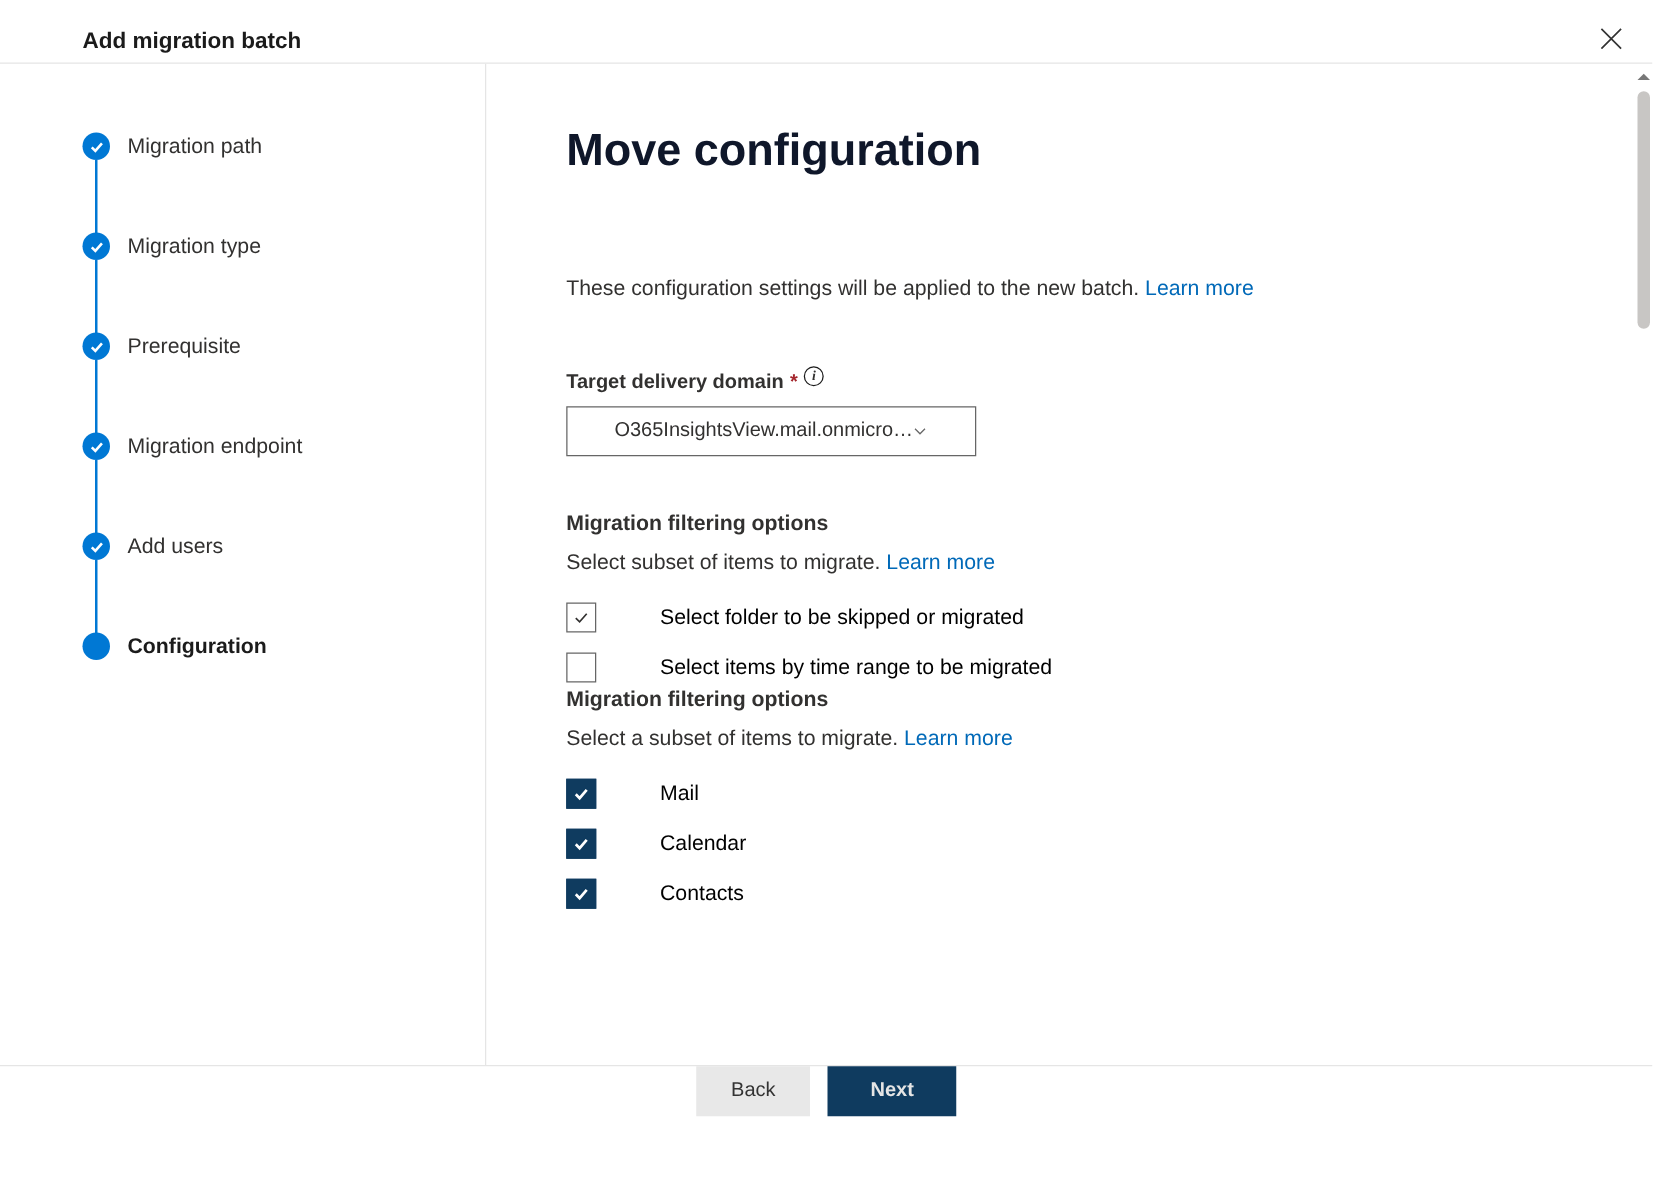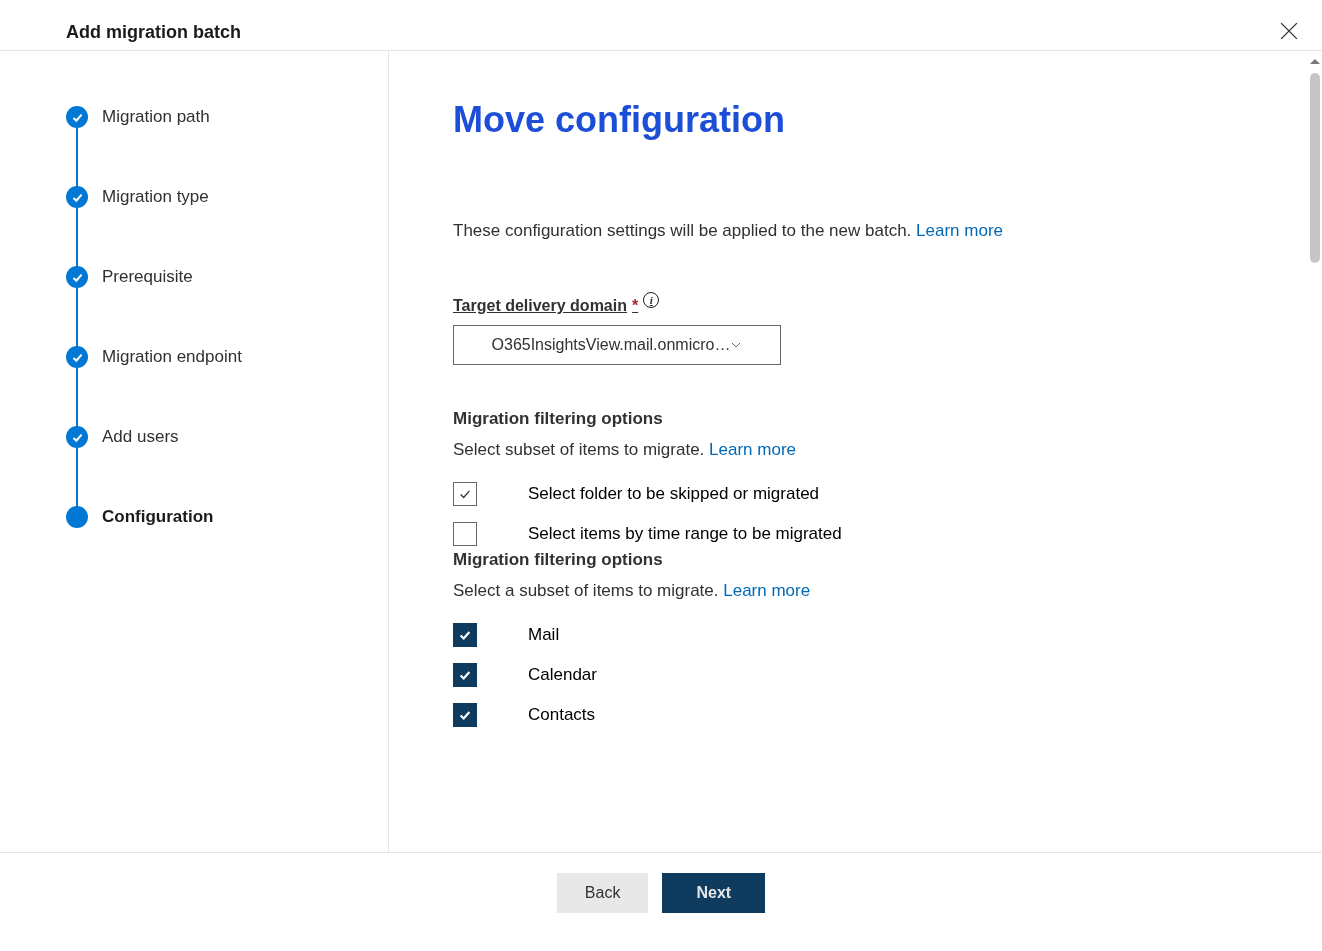--- a/index.html
+++ b/index.html
@@ -59,24 +59,24 @@
       padding: 48px 64px 40px 64px;
       overflow-y: auto;
       position: relative;
     }
     .scrollbar-track {
       position: absolute; right: 0; top: 2px; width: 14px; height: calc(100% - 4px);
     }
     .scrollbar-arrow { position: absolute; right: 2px; width: 0; height: 0; border-left: 5px solid transparent; border-right: 5px solid transparent; }
     .scrollbar-arrow.up { top: 6px; border-bottom: 5px solid #777; }
     .scrollbar-thumb { position: absolute; right: 2px; top: 20px; width: 10px; height: 190px; background: #c8c6c4; border-radius: 5px; }
-    .page-title { font-size: 36px; font-weight: 700; color: #1d4ed8; margin-bottom: 80px; }
+    .page-title { font-size: 36px; font-weight: 700; color: #0f172a; margin-bottom: 80px; }
     .intro-line { font-size: 17px; color: #323130; margin-bottom: 56px; }
     .link { color: #0069b8; text-decoration: none; cursor: pointer; }
-    .field-label { font-size: 16px; font-weight: 700; color: #323130; display: flex; align-items: center; margin-bottom: 10px; text-decoration: underline; }
+    .field-label { font-size: 16px; font-weight: 700; color: #323130; display: flex; align-items: flex-end; margin-bottom: 10px; }
     .asterisk { color: #a4262c; margin-left: 5px; margin-right: 3px; }
     .info-icon { width: 16px; height: 16px; border: 1px solid #1b1b1b; border-radius: 50%; display: inline-flex; align-items: center; justify-content: center; font-size: 11px; font-style: italic; font-family: serif; margin-left: 2px; position: relative; top: -6px; }
     .dropdown {
       width: 328px; height: 40px; border: 1px solid #666; background: #fff;
       display: flex; align-items: center; justify-content: center;
       padding: 0 12px; cursor: pointer; font-size: 16px; color: #323130;
       margin-bottom: 44px;
     }
     .dropdown-text { overflow: hidden; white-space: nowrap; text-overflow: ellipsis; max-width: 260px; }
     .chevron { width: 12px; height: 12px; }
@@ -87,21 +87,21 @@
     .cbox {
       width: 24px; height: 24px; border: 1px solid #666; display: inline-flex;
       align-items: center; justify-content: center; margin-right: 14px; flex-shrink: 0;
     }
     .cbox.filled { background: #0f3b5f; border-color: #0f3b5f; }
     .cbox.filled svg { stroke: #fff; stroke-width: 2.5; width: 14px; height: 14px; fill: none; }
     .cbox svg { stroke: #323130; stroke-width: 1.5; width: 14px; height: 14px; fill: none; }
     .cbox-label { font-size: 17px; color: #000000; margin-left: 37px; }
     .footer {
       border-top: 1px solid #e5e5e5;
-      display: flex; justify-content: center; align-items: center; gap: 14px;
+      display: flex; justify-content: center; gap: 14px;
       height: 80px;
     }
     .btn { height: 40px; padding: 0 28px; font-size: 16px; border: none; cursor: pointer; }
     .btn-secondary { background: #e8e8e8; color: #333; }
     .btn-primary { background: #0f3b5f; color: #e5e5e5; font-weight: 600; padding: 0 34px; }
   </style>
 </head>
 <body>
 
 <div class="header">

